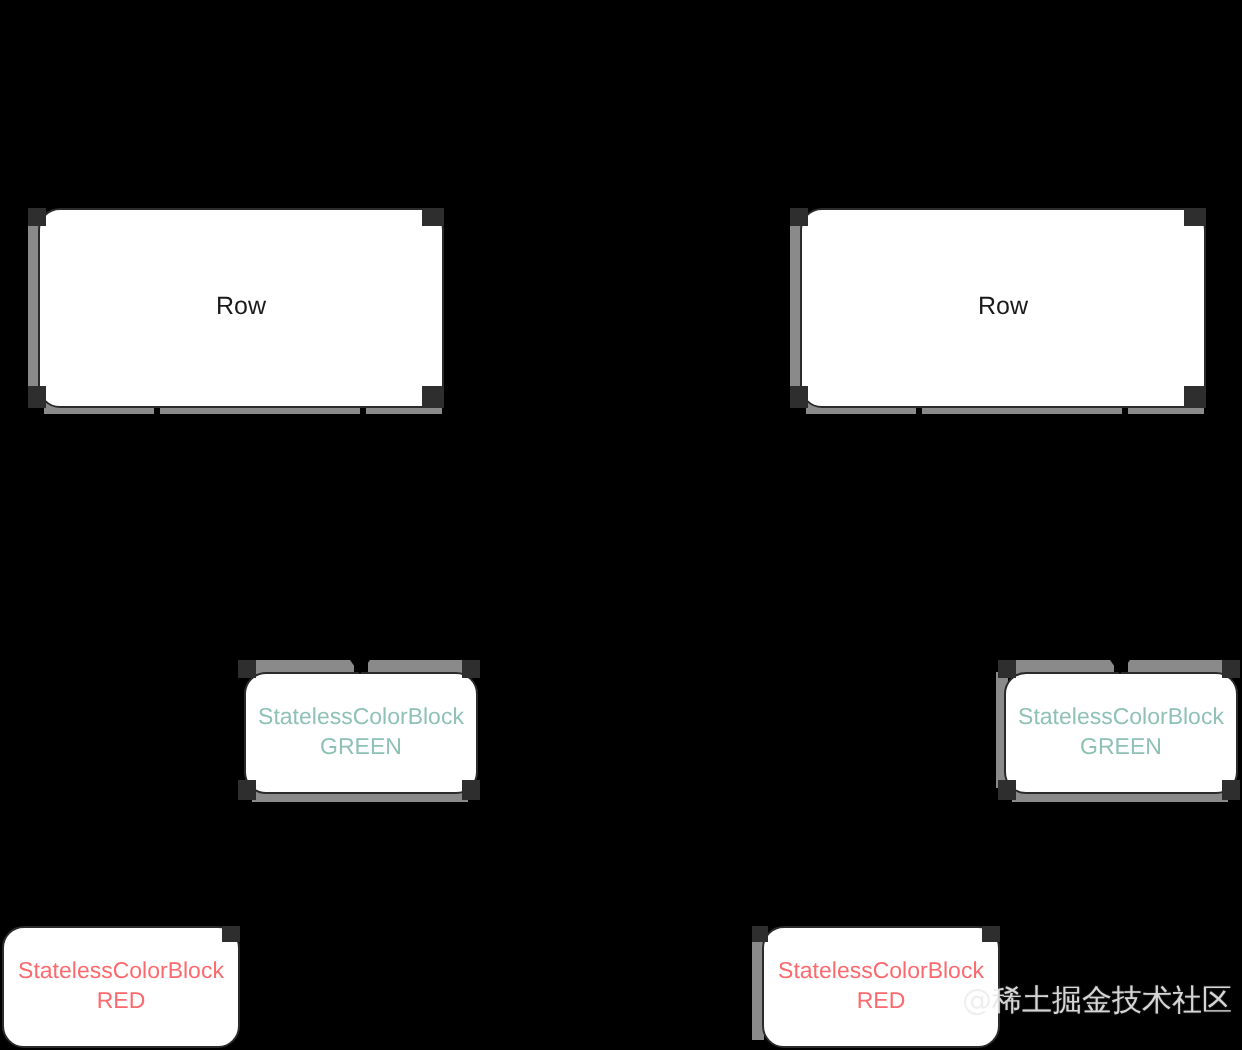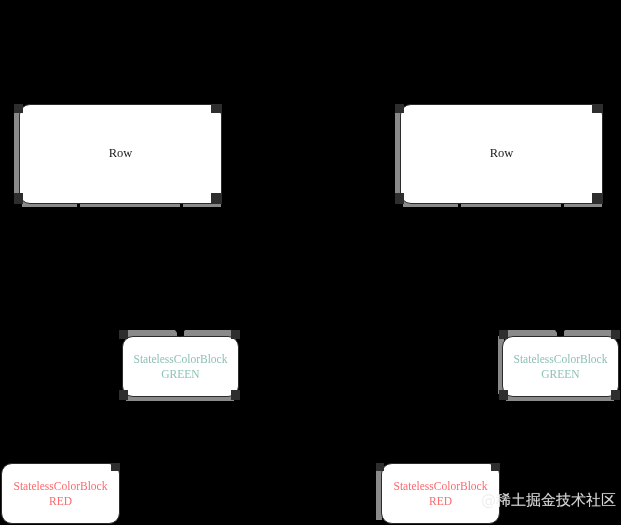--- a/index.html
+++ b/index.html
@@ -31,21 +31,20 @@
     display: flex;
     align-items: center;
     justify-content: center;
     text-align: center;
     line-height: 1.25;
     z-index: 3;
   }
   .node .node-label {
     display: block;
     white-space: pre-line;
-    font-family: Liberation Serif, serif;
   }
 
   
   .shadow {
     position: absolute;
     background: #8a8a8a;
     z-index: 2;
   }
   .shadow.corner {
     background: #2e2e2e;

